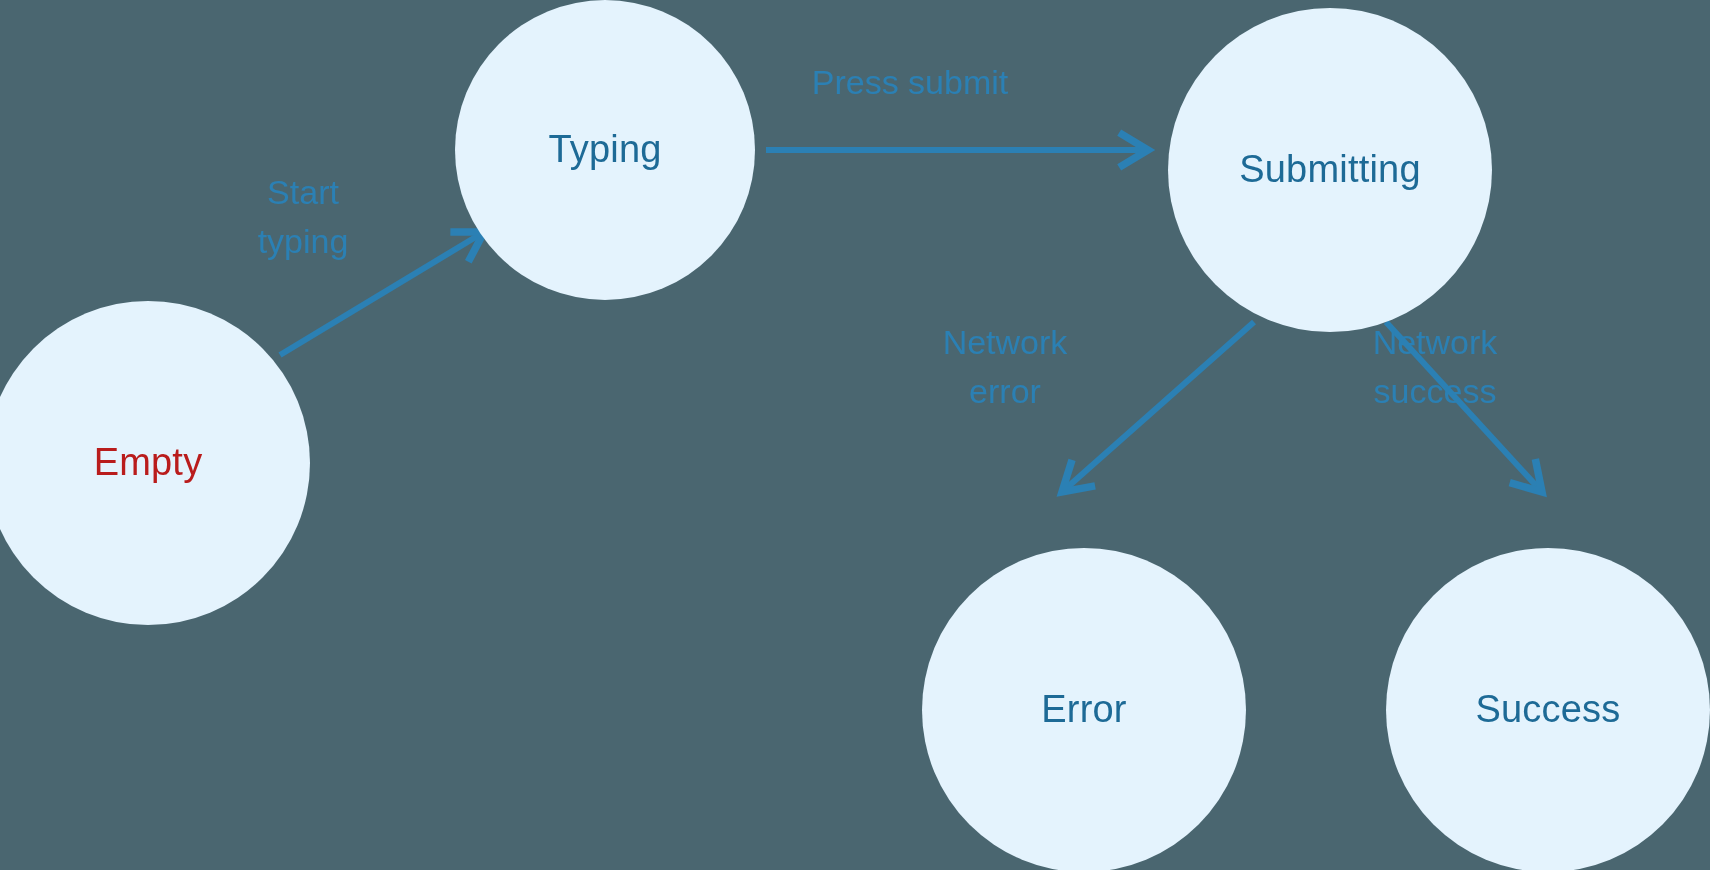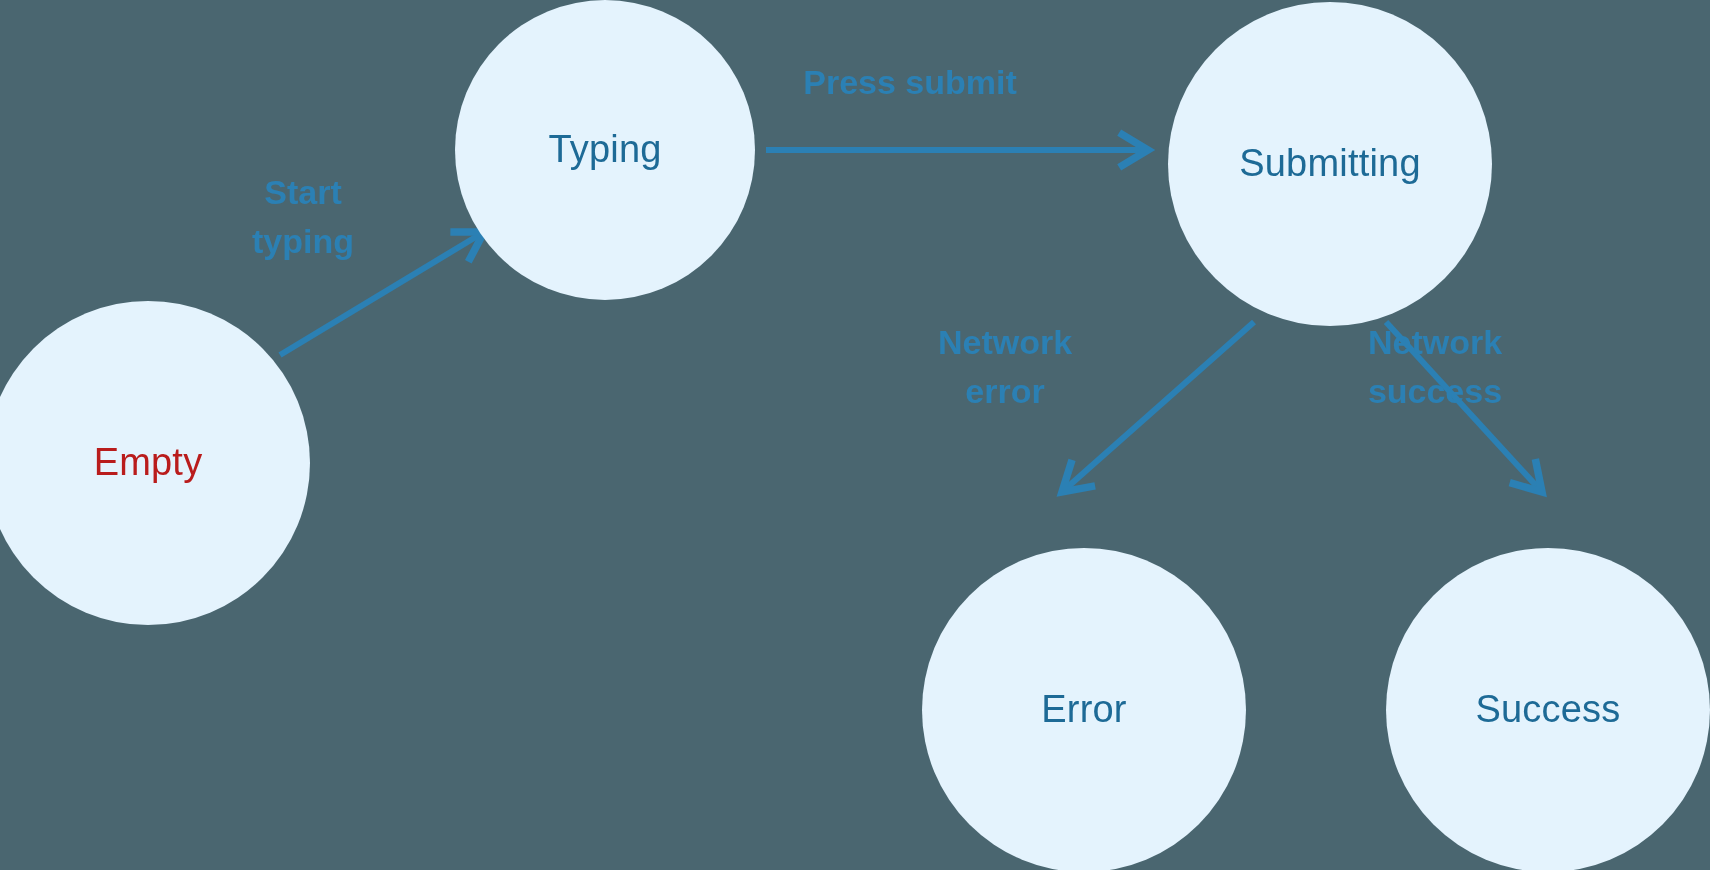--- a/index.html
+++ b/index.html
@@ -41,21 +41,21 @@
     font-weight: 400;
     letter-spacing: 0.2px;
     line-height: 1.1;
     text-align: center;
     white-space: nowrap;
   }
   .edge-label {
     position: absolute;
     color: #2b80b4;
     font-size: 34px;
-    font-weight: 700;
+    font-weight: 400;
     line-height: 1.45;
     text-align: center;
     white-space: pre-line;
   }
 </style>
 </head>
 <body>
 
 <div id="diagram-root" style="width: 1710px; height: 870px; background: rgb(74, 102, 112);">
 
@@ -78,21 +78,21 @@
   </svg>
 
   <div class="state-node" id="node-empty" style="left: -14px; top: 301px; width: 324px; height: 324px; background: rgb(228, 243, 253);">
     <span class="state-label" style="color: #b91c1c;">Empty</span>
   </div>
 
   <div class="state-node" id="node-typing" style="left: 455px; top: 0px; width: 300px; height: 300px; background: rgb(228, 243, 253);">
     <span class="state-label" style="color: rgb(29, 106, 150);">Typing</span>
   </div>
 
-  <div class="state-node" id="node-submitting" style="left: 1168px; top: 2px; width: 324px; height: 324px; background: rgb(228, 243, 253);">
+  <div class="state-node" id="node-submitting" style="left: 1168px; top: 8px; width: 324px; height: 324px; background: rgb(228, 243, 253);">
     <span class="state-label" style="color: rgb(29, 106, 150);">Submitting</span>
   </div>
 
   <div class="state-node" id="node-error" style="left: 922px; top: 548px; width: 324px; height: 324px; background: rgb(228, 243, 253);">
     <span class="state-label" style="color: rgb(29, 106, 150);">Error</span>
   </div>
 
   <div class="state-node" id="node-success" style="left: 1386px; top: 548px; width: 324px; height: 324px; background: rgb(228, 243, 253);">
     <span class="state-label" style="color: rgb(29, 106, 150);">Success</span>
   </div>

